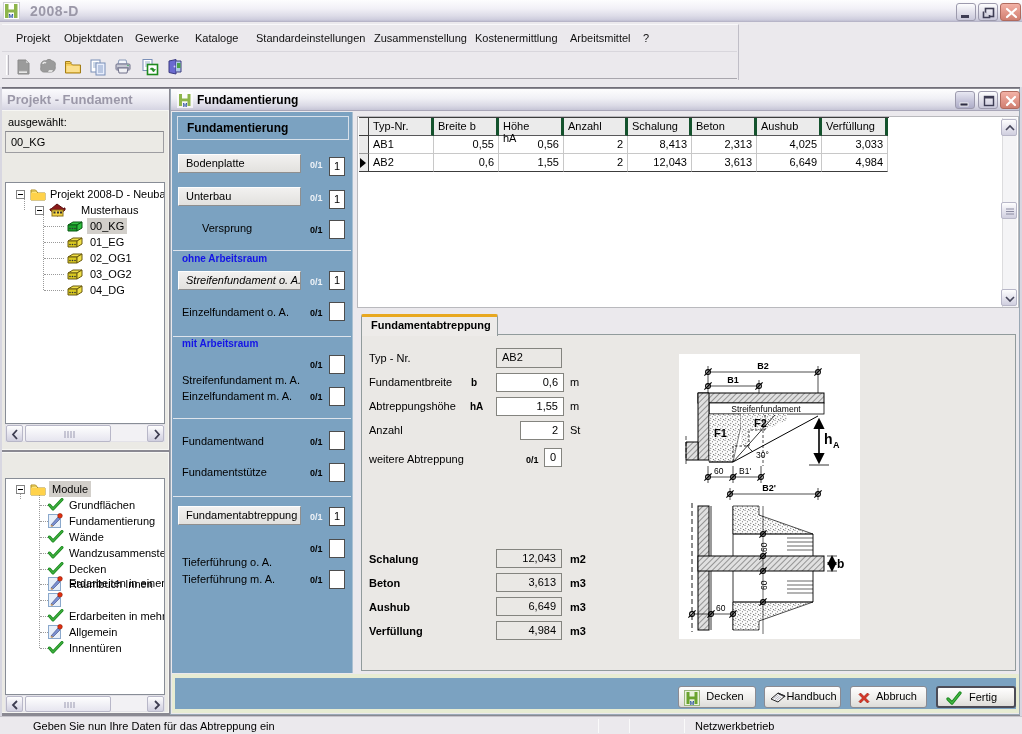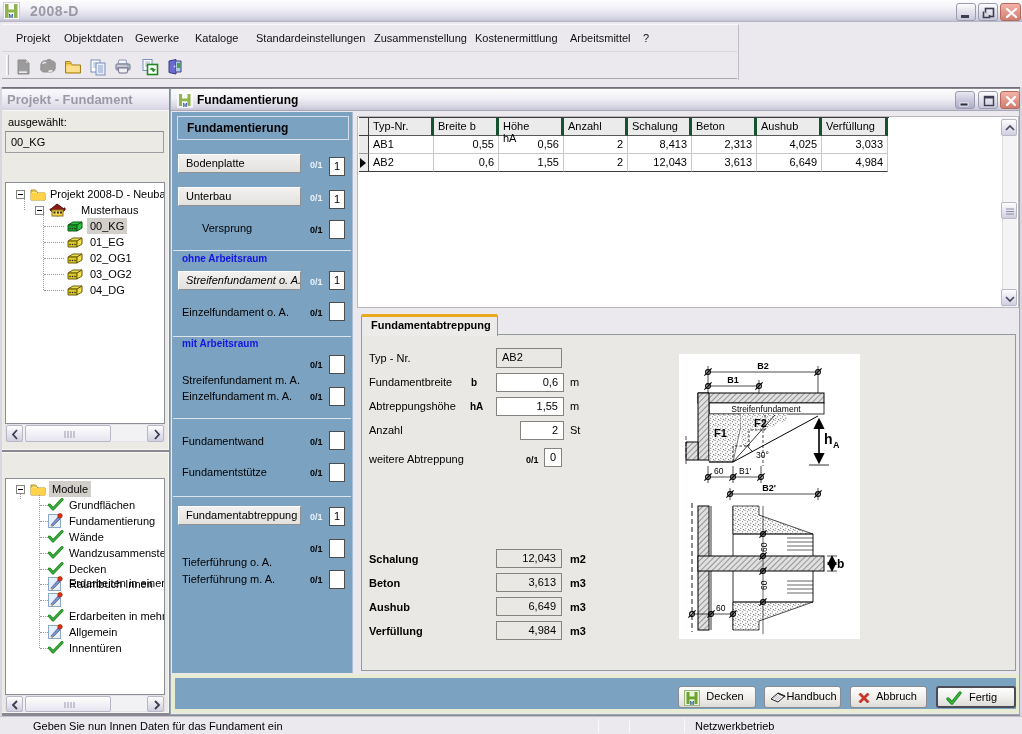--- a/index.html
+++ b/index.html
@@ -677,18 +677,18 @@
           </svg><span style="margin-left:16px;">Abbruch</span></div>
       <div class="bbtn" style="left:764px;width:80px;border:2px solid #4c4c57;"><svg style="position:absolute;left:8px;top:3px;" width="16" height="14">
             <path d="M2 8 L6 12 L14 2" fill="none" stroke="#17871b" stroke-width="3.2" stroke-linecap="round" stroke-linejoin="round"></path>
             <path d="M2 8 L6 12 L14 2" fill="none" stroke="#44b544" stroke-width="1.4" stroke-linecap="round" stroke-linejoin="round"></path>
           </svg><span style="margin-left:14px;">Fertig</span></div>
     </div>
   </div>
 </div>
 
 <div class="abs" id="statusbar">
-  <div class="abs" style="left:33px;top:3px;">Geben Sie nun Innen Daten für das Fundament ein</div>
+  <div class="abs" style="left:33px;top:3px;">Geben Sie nun Ihre Daten für das Abtreppung ein</div>
   <div class="sdiv" style="left:598px;"></div>
   <div class="sdiv" style="left:629px;"></div>
   <div class="sdiv" style="left:684px;"></div>
   <div class="abs" style="left:695px;top:3px;">Netzwerkbetrieb</div>
 </div>
 
 </body></html>

